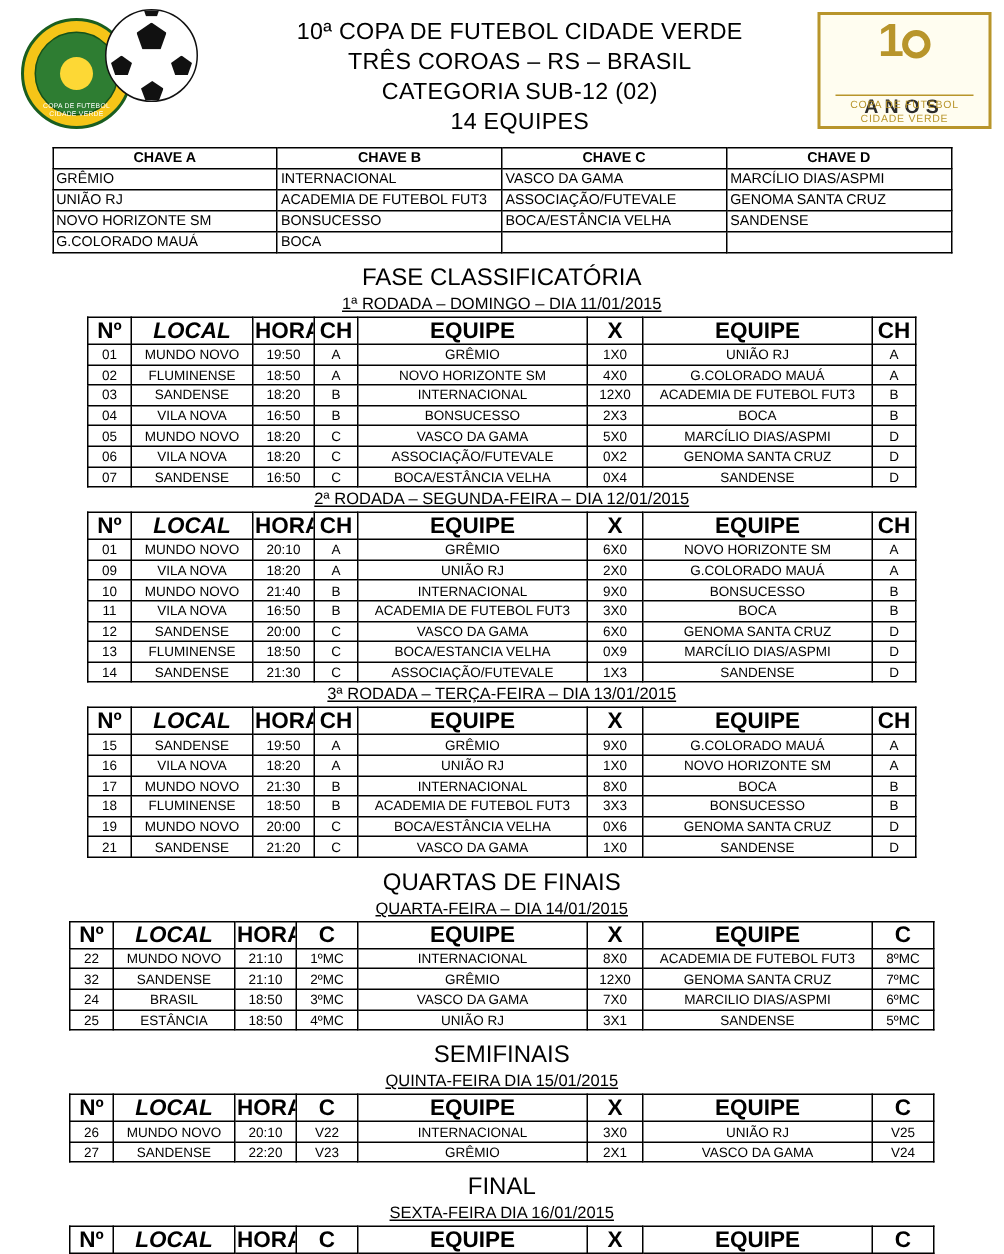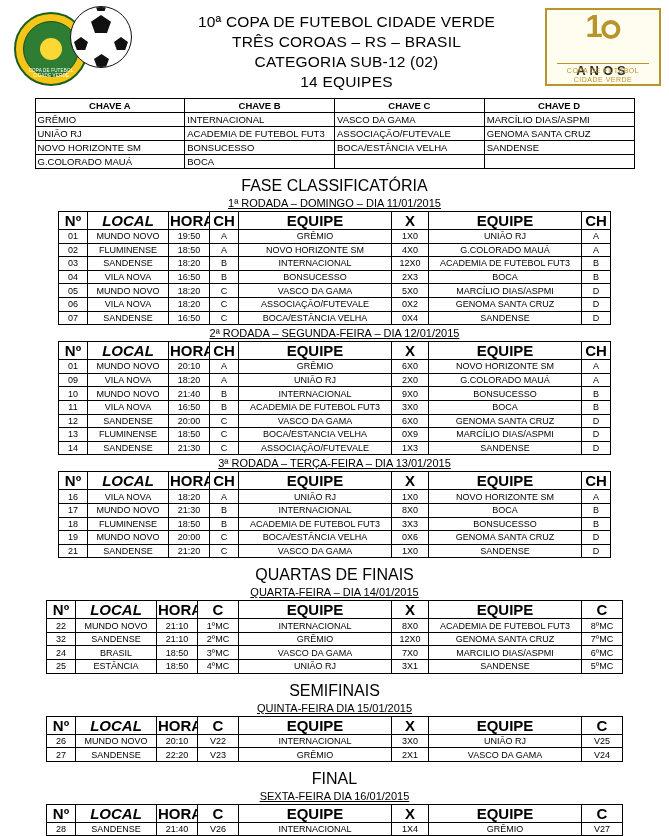--- a/index.html
+++ b/index.html
@@ -502,20 +502,30 @@
       <th class="c-hora">HORA</th>
       <th class="c-ch">CH</th>
       <th class="c-eq">EQUIPE</th>
       <th class="c-x">X</th>
       <th class="c-eq">EQUIPE</th>
       <th class="c-chb">CH</th>
     </tr>
       </thead>
     <tbody>
       <tr>
+          <td>15</td>
+          <td>SANDENSE</td>
+          <td>19:50</td>
+          <td>A</td>
+          <td>GRÊMIO</td>
+          <td>9X0</td>
+          <td>G.COLORADO MAUÁ</td>
+          <td>A</td>
+        </tr>
+      <tr>
           <td>16</td>
           <td>VILA NOVA</td>
           <td>18:20</td>
           <td>A</td>
           <td>UNIÃO RJ</td>
           <td>1X0</td>
           <td>NOVO HORIZONTE SM</td>
           <td>A</td>
         </tr>
       <tr>

